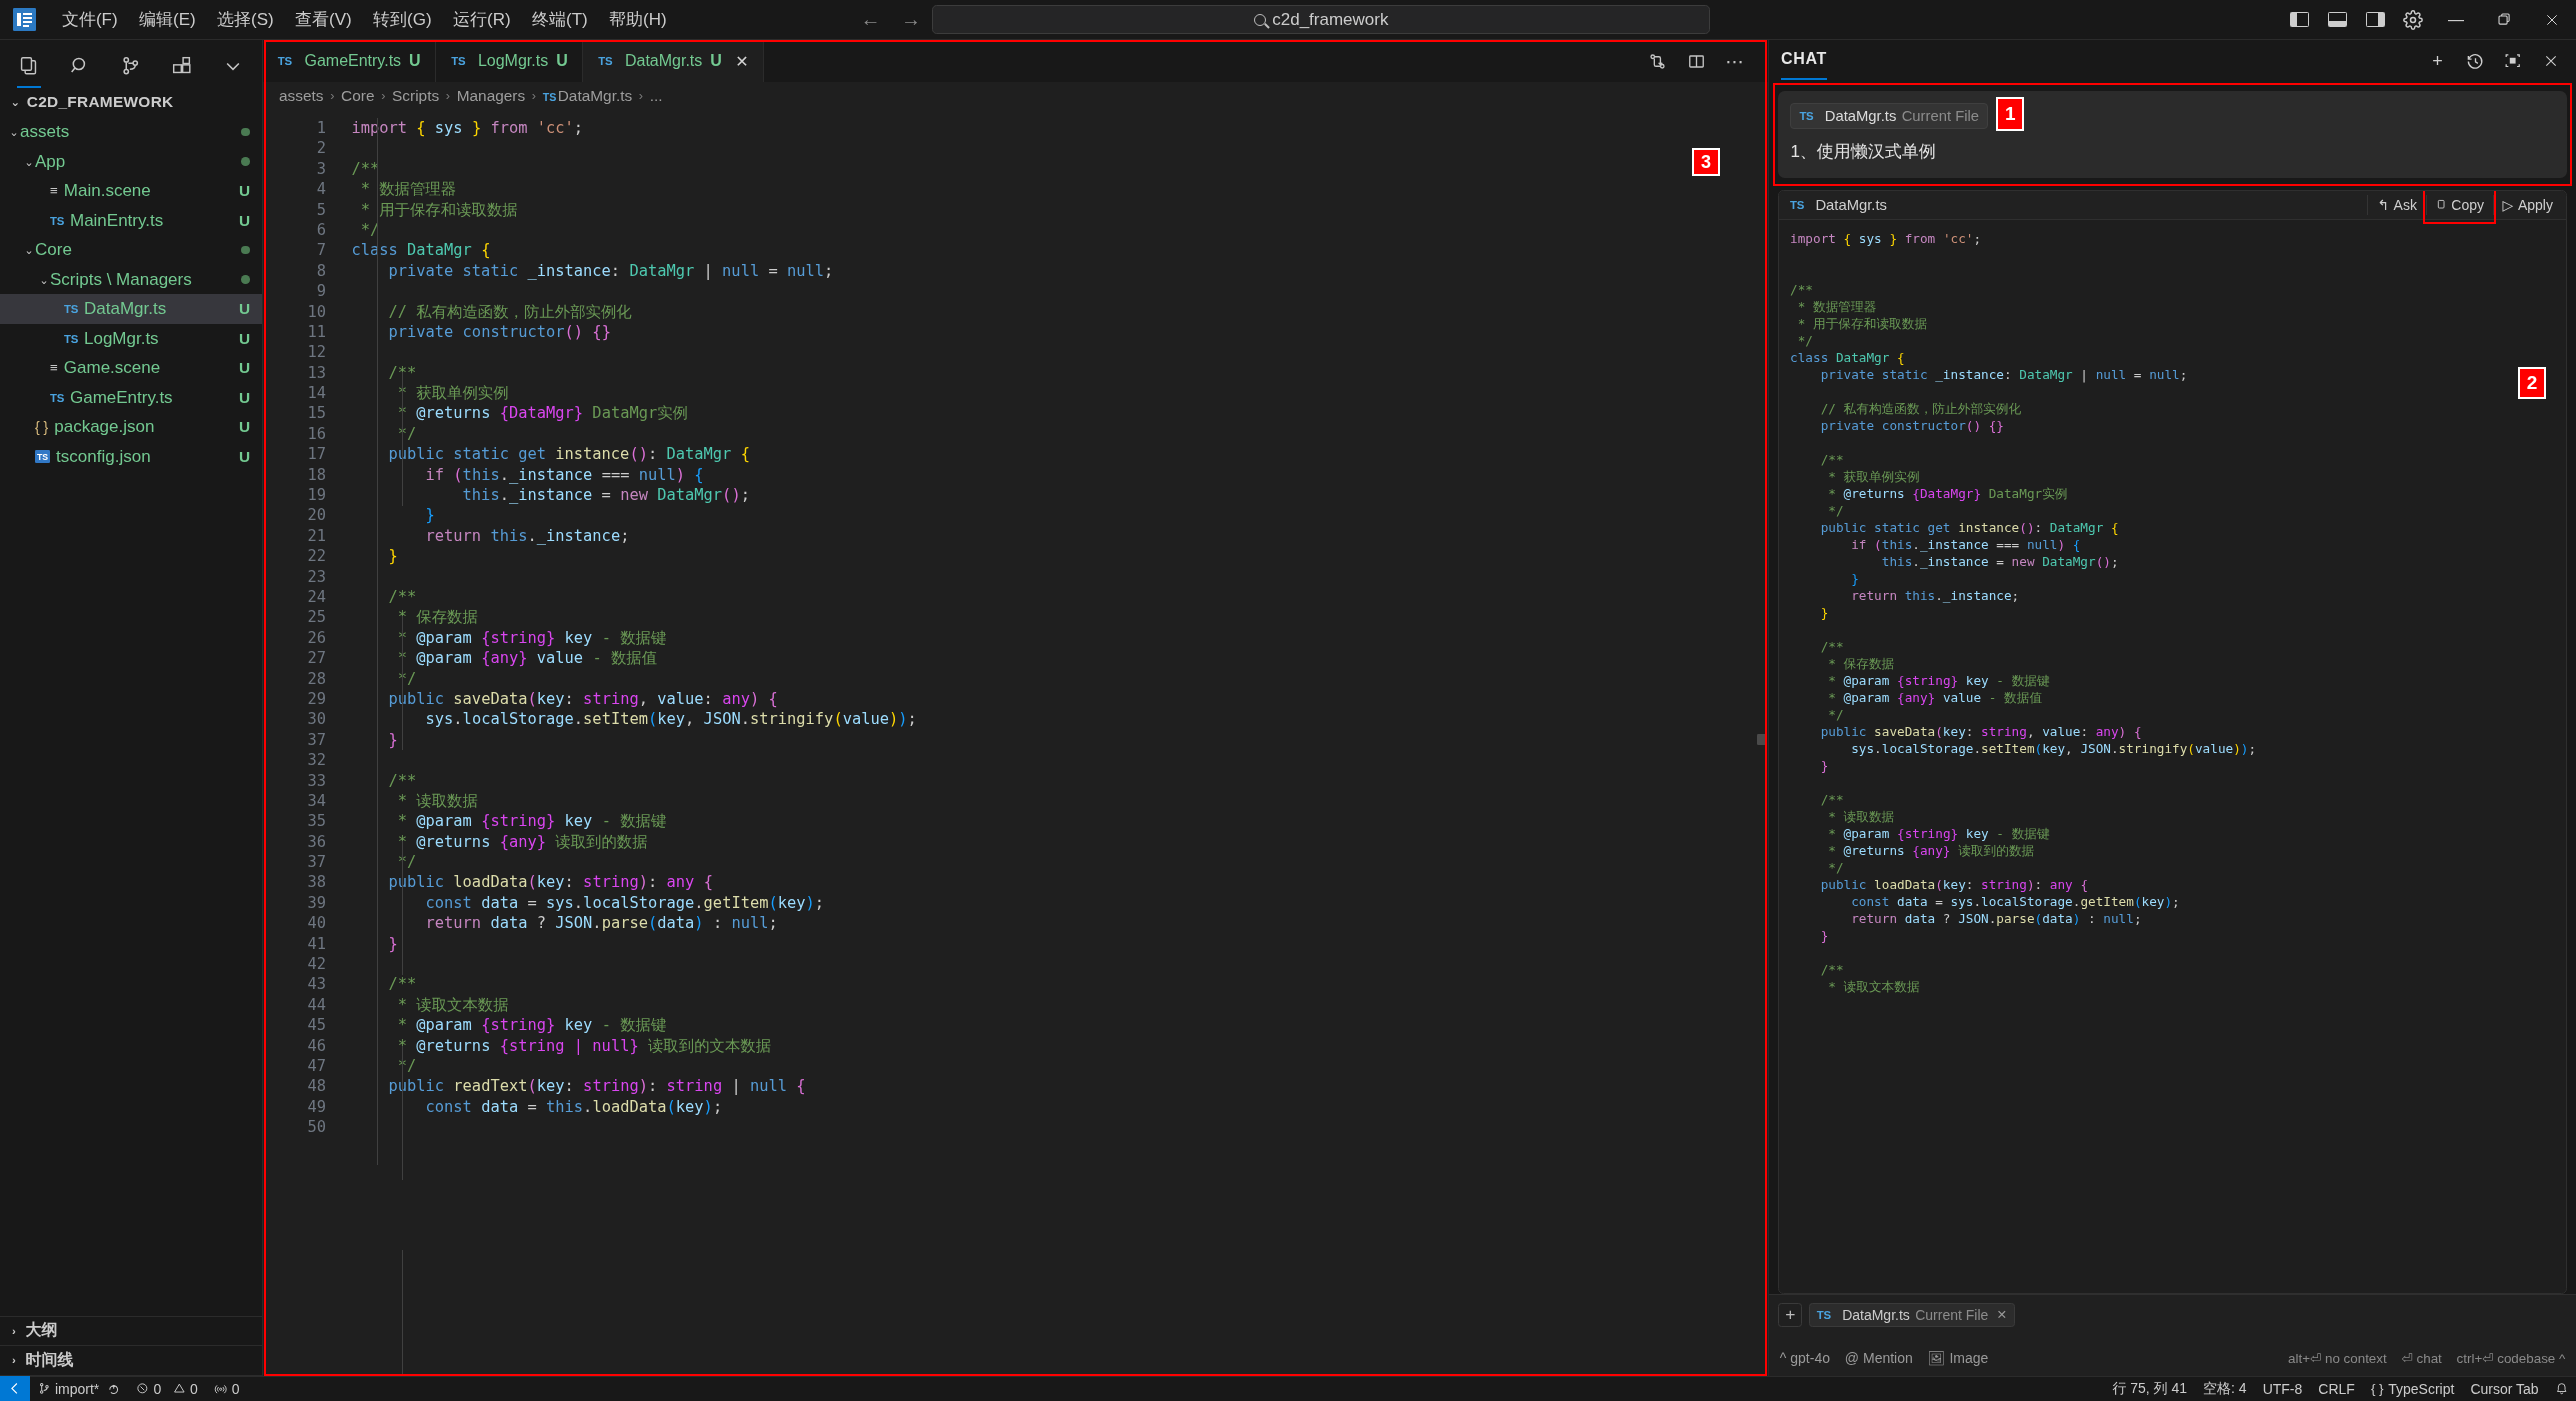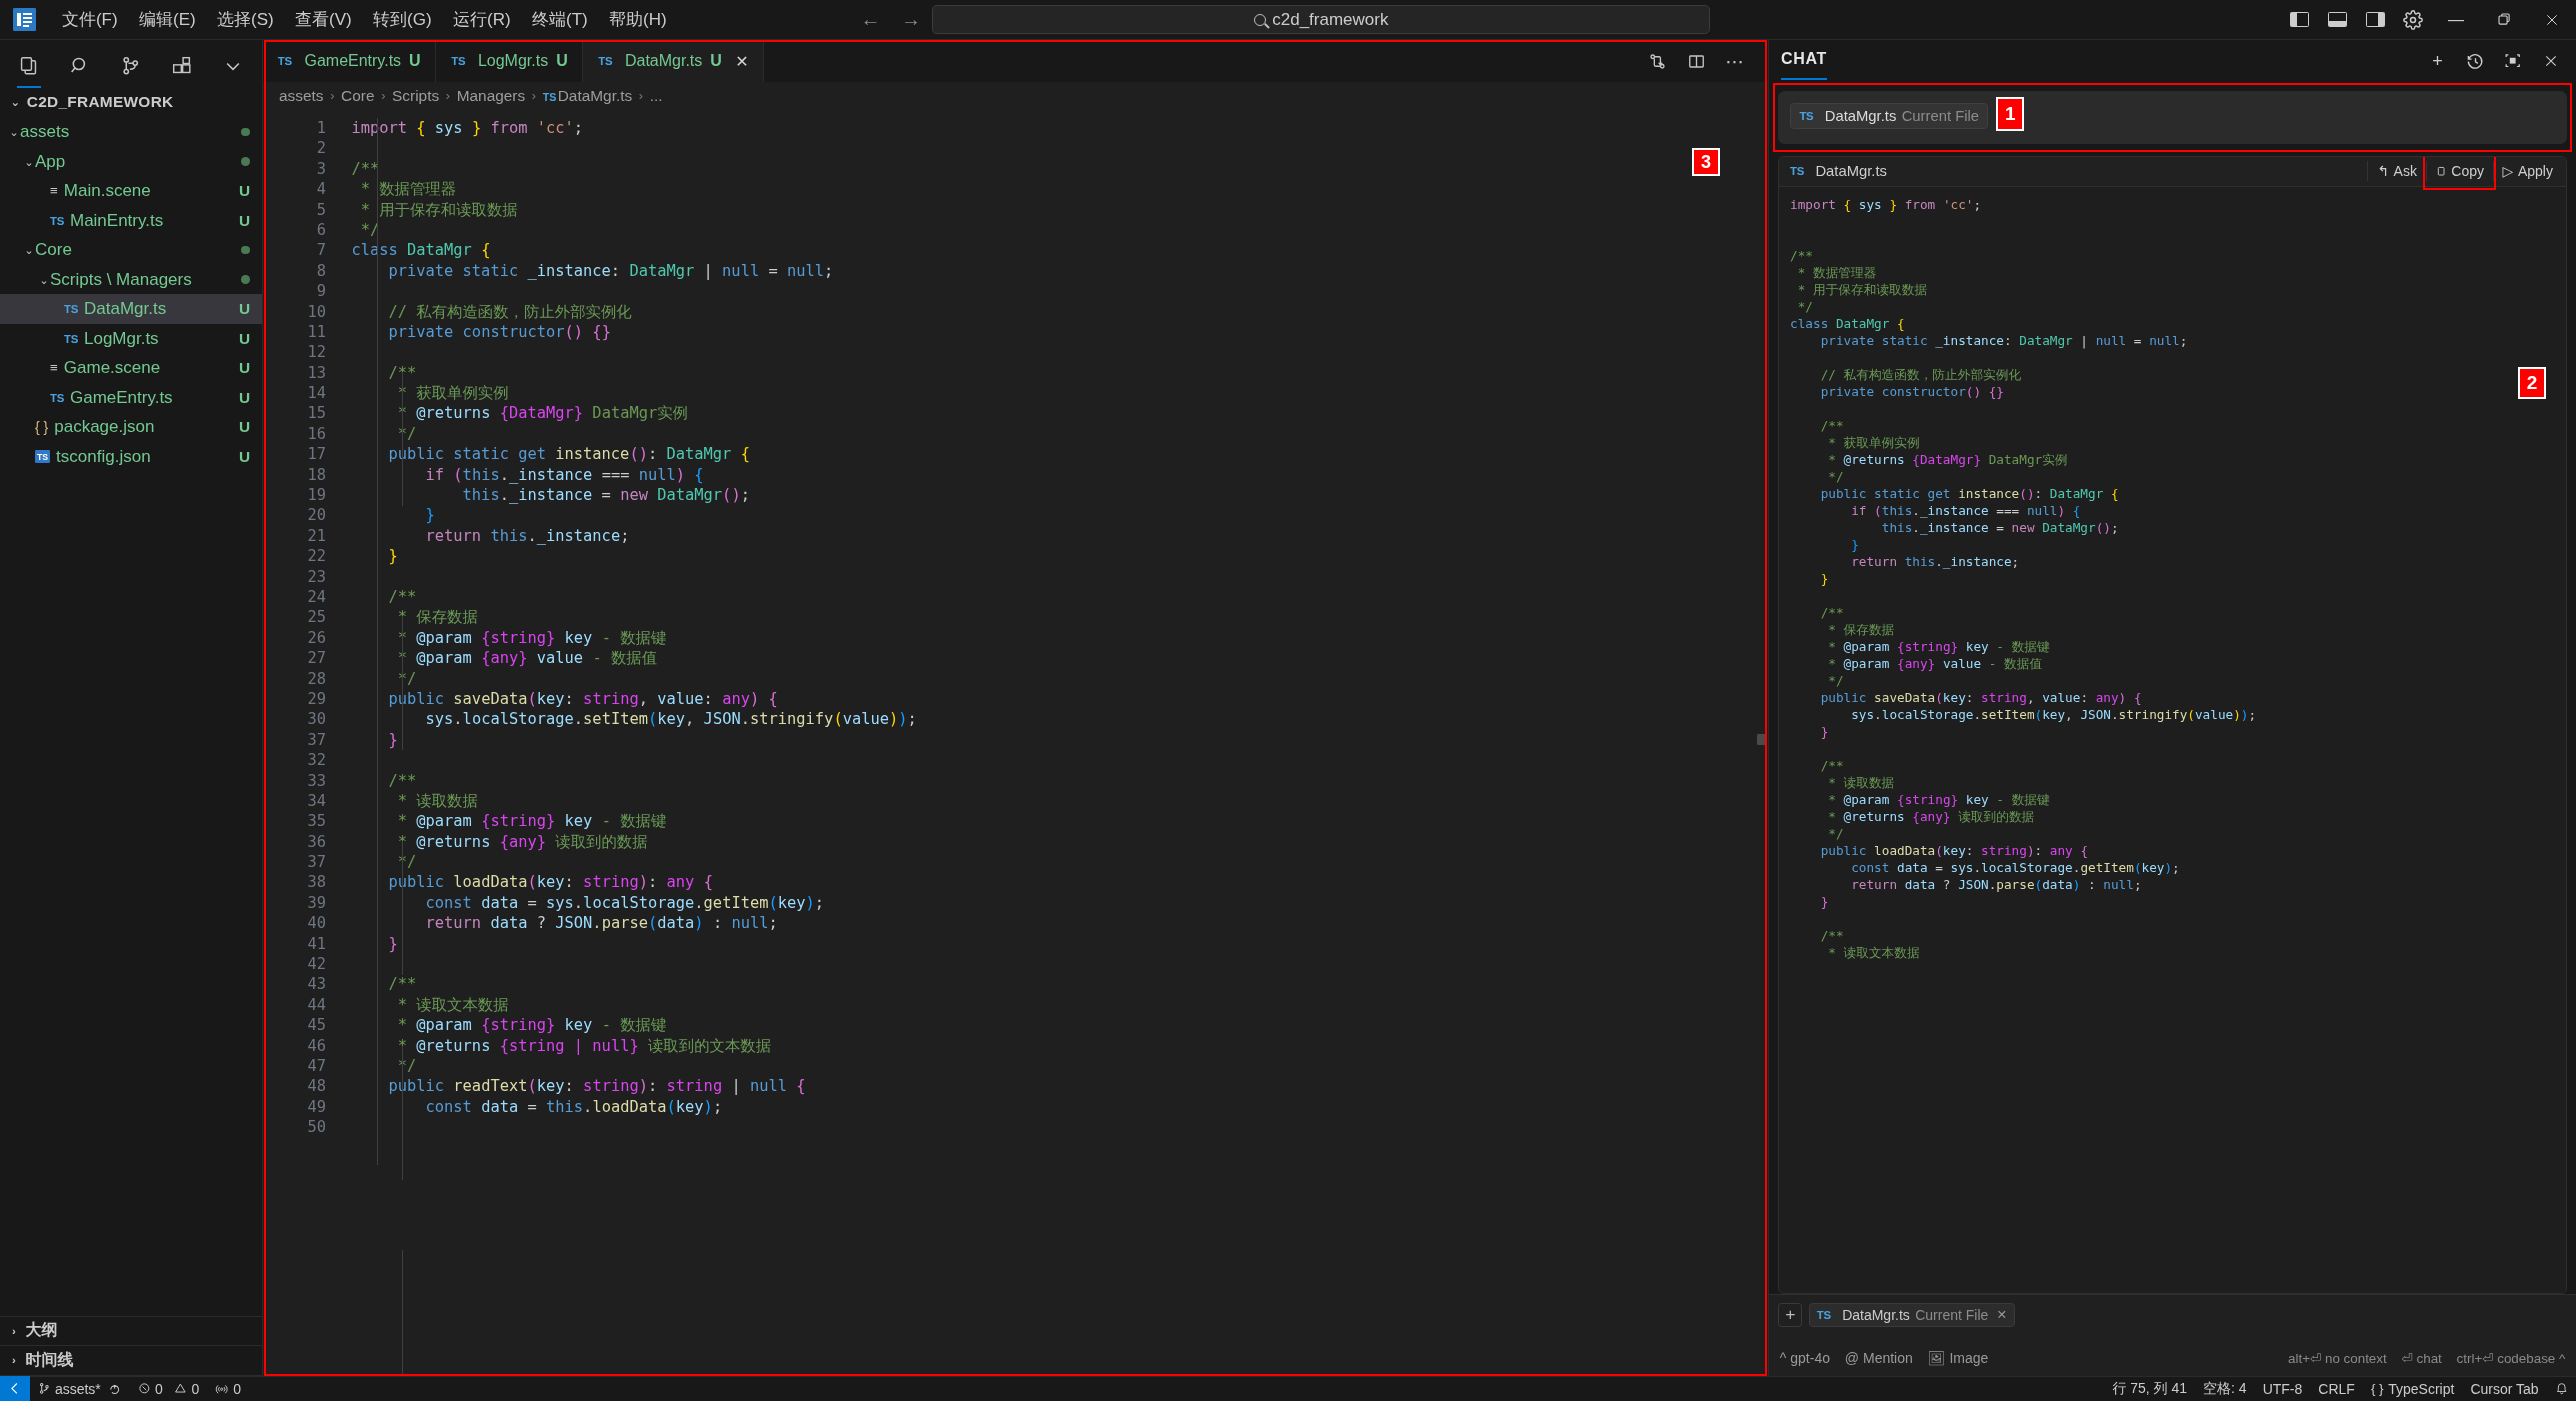--- a/index.html
+++ b/index.html
@@ -553,20 +553,21 @@
       <div class="chat-body">
 
         <div class="user-msg-outer">
           <div class="user-msg-outline"></div>
           <div class="user-msg">
             <div class="ctx-chip">
               <span class="tsicon">TS</span>
               <span class="cfile">DataMgr.ts</span>
               <span class="csub">Current File</span>
             </div>
+            <div class="umsg-line">1、使用懒汉式单例</div>
           </div>
           <div class="marker" style="left:218px; top:5.4px; width:28px; height:34px; font-size:19px;">1</div>
         </div>
 
         <div class="code-card">
           <div class="cc-head">
             <div class="cc-file">
               <span class="tsicon">TS</span>
               <span>DataMgr.ts</span>
             </div>
@@ -684,21 +685,21 @@
           <path d="M8 4 L16 12 L8 20" opacity="0"></path>
         </svg>
     </div>
     <div class="sb-item">
       <svg width="12.7" height="12.7" viewBox="0 0 24 24" fill="none" stroke="#cccccc" stroke-width="1.9">
           <circle cx="7" cy="5" r="2.3"></circle>
           <circle cx="7" cy="19" r="2.3"></circle>
           <circle cx="17" cy="9" r="2.3"></circle>
           <path d="M7 7.3v9.4M17 11.3c0 3.3-3.2 4.4-6.3 4.7"></path>
         </svg>
-      <span>assets*</span>
+      <span>import*</span>
       <span style="margin-left:2.7px;">
         <svg width="13.4" height="13.4" viewBox="0 0 24 24" fill="none" stroke="#cccccc" stroke-width="1.8">
             <path d="M5 14a7 7 0 1 1 2 4.5"></path>
             <path d="M12 12V6M9.5 8.5 12 6l2.5 2.5"></path>
           </svg>
       </span>
     </div>
     <div class="sb-item">
       <svg width="12.7" height="12.7" viewBox="0 0 24 24" fill="none" stroke="#cccccc" stroke-width="1.8">
           <circle cx="12" cy="12" r="8.5"></circle>

